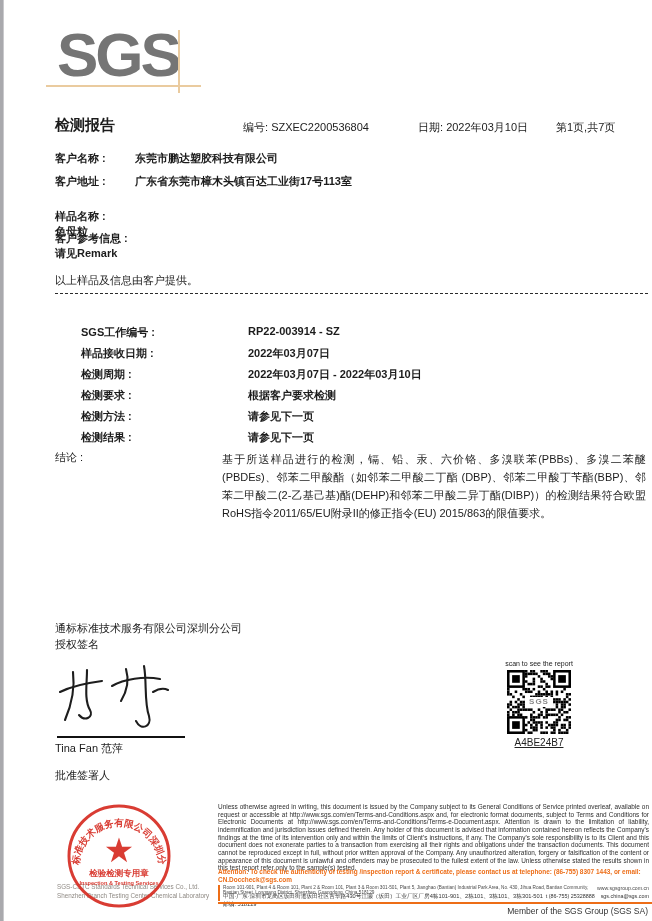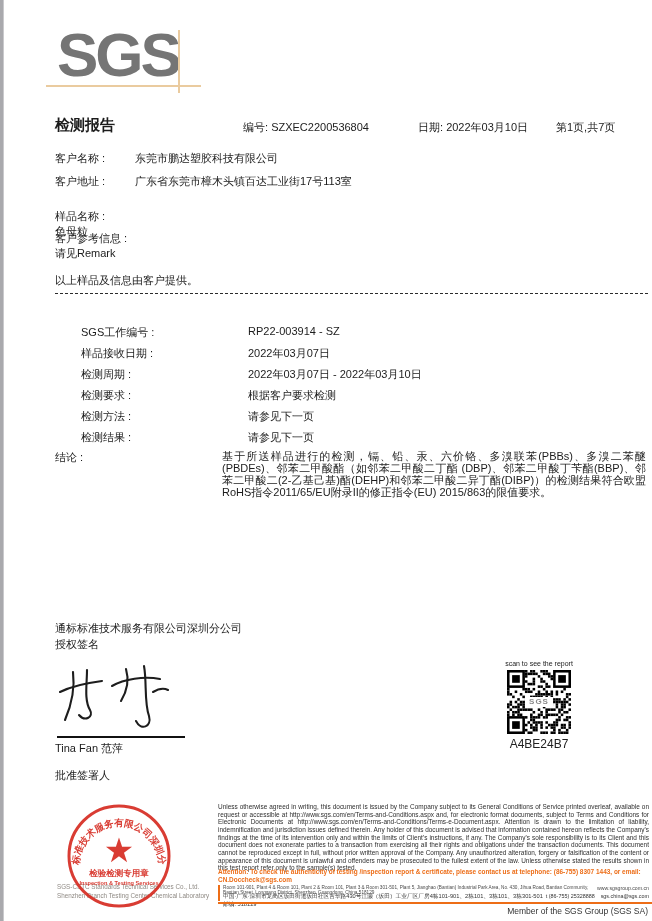--- a/index.html
+++ b/index.html
@@ -19,49 +19,49 @@
   .logo-vline { position:absolute; left:178px; top:30px; width:2px; height:63px; background:#eacb9f; }
 
   
   .title { position:absolute; left:55px; top:116px; font-size:15px; font-weight:bold; }
   .h-no   { position:absolute; left:235px; top:120px; font-size:11px;margin-left:8px; }
   .h-date { position:absolute; left:418px; top:120px; font-size:11px; }
   .h-page { position:absolute; left:556px; top:120px; font-size:11px; }
 
   
   .rows { position:absolute; font-size:11px; }
-  .row { display:flex; }
+  .row { display:flex;font-weight:bold; }
   .lbl-sm { width:80px; flex:none; }
   .lbl-lg { width:167px; flex:none; }
   .cust { left:55px; top:151px; }
   .cust .row { height:23px; }
   .samp { left:55px; top:209px; }
   .samp .row { height:22px;flex-direction:column; }
   .cust-note { position:absolute; left:55px; top:273px; font-size:11px; }
   .dash-sep { position:absolute; left:55px; top:293px; width:593px; border-top:1.5px dashed #2b2b2b; }
 
   .job { left:55px; top:325px; }
   .job .row { height:21px;margin-left:26px; }
   .concl { position:absolute; left:55px; top:450px; display:flex; font-size:11px; }
-  .concl-p { width:424px; line-height:12px; text-align:justify; }
+  .concl-p { width:424px; line-height:18px; text-align:justify; }
 
   
   .sig-co   { position:absolute; left:55px; top:621px; font-size:11px; }
   .sig-auth { position:absolute; left:55px; top:637px; font-size:11px; }
   .sig-svg  { position:absolute; left:56px; top:660px; }
   .sig-line { position:absolute; left:57px; top:736px; width:128px; border-top:2px solid #111; }
   .sig-name { position:absolute; left:55px; top:741px; font-size:11px; }
   .sig-role { position:absolute; left:55px; top:760px; font-size:11px;margin-top:8px; }
 
   
   .qr-cap { position:absolute; left:498px; top:660px; width:82px; text-align:center; font-size:7px; color:#222; }
   .qr-box { position:absolute; left:507px; top:670px; width:64px; height:64px; }
   .qr-logo { position:absolute; left:18px; top:27px; width:28px; height:10px; background:#fff;
     font-size:8px; font-weight:bold; color:#8a8a8a; text-align:center; line-height:10px; letter-spacing:1px; }
-  .qr-code { position:absolute; left:498px; top:737px; width:82px; text-align:center; font-size:12px; color:#222; }
+  .qr-code { position:absolute; left:498px; top:737px; width:82px; text-align:center; font-size:10px; color:#222;text-decoration:underline; }
 
   
   .f-disc { position:absolute; left:218px; top:803px; width:431px; font-size:6.45px;
     line-height:7.65px; text-align:justify; color:#2e2e2e; }
   .f-att  { position:absolute; left:218px; top:868px; width:431px; font-size:6.45px;
     line-height:7.6px; font-weight:bold; color:#ed6d17; }
   .f-bar  { position:absolute; left:218px; top:885px; width:2px; height:16px; background:#ed6d17; }
   .f-adr1 { position:absolute; left:223px; top:885px; width:426px; display:flex; font-size:4.7px; color:#4a4a4a; }
   .f-adr1 .en { flex:1; padding-right:4px; }
   .f-adr1 .web { flex:none; font-size:5.2px; }

